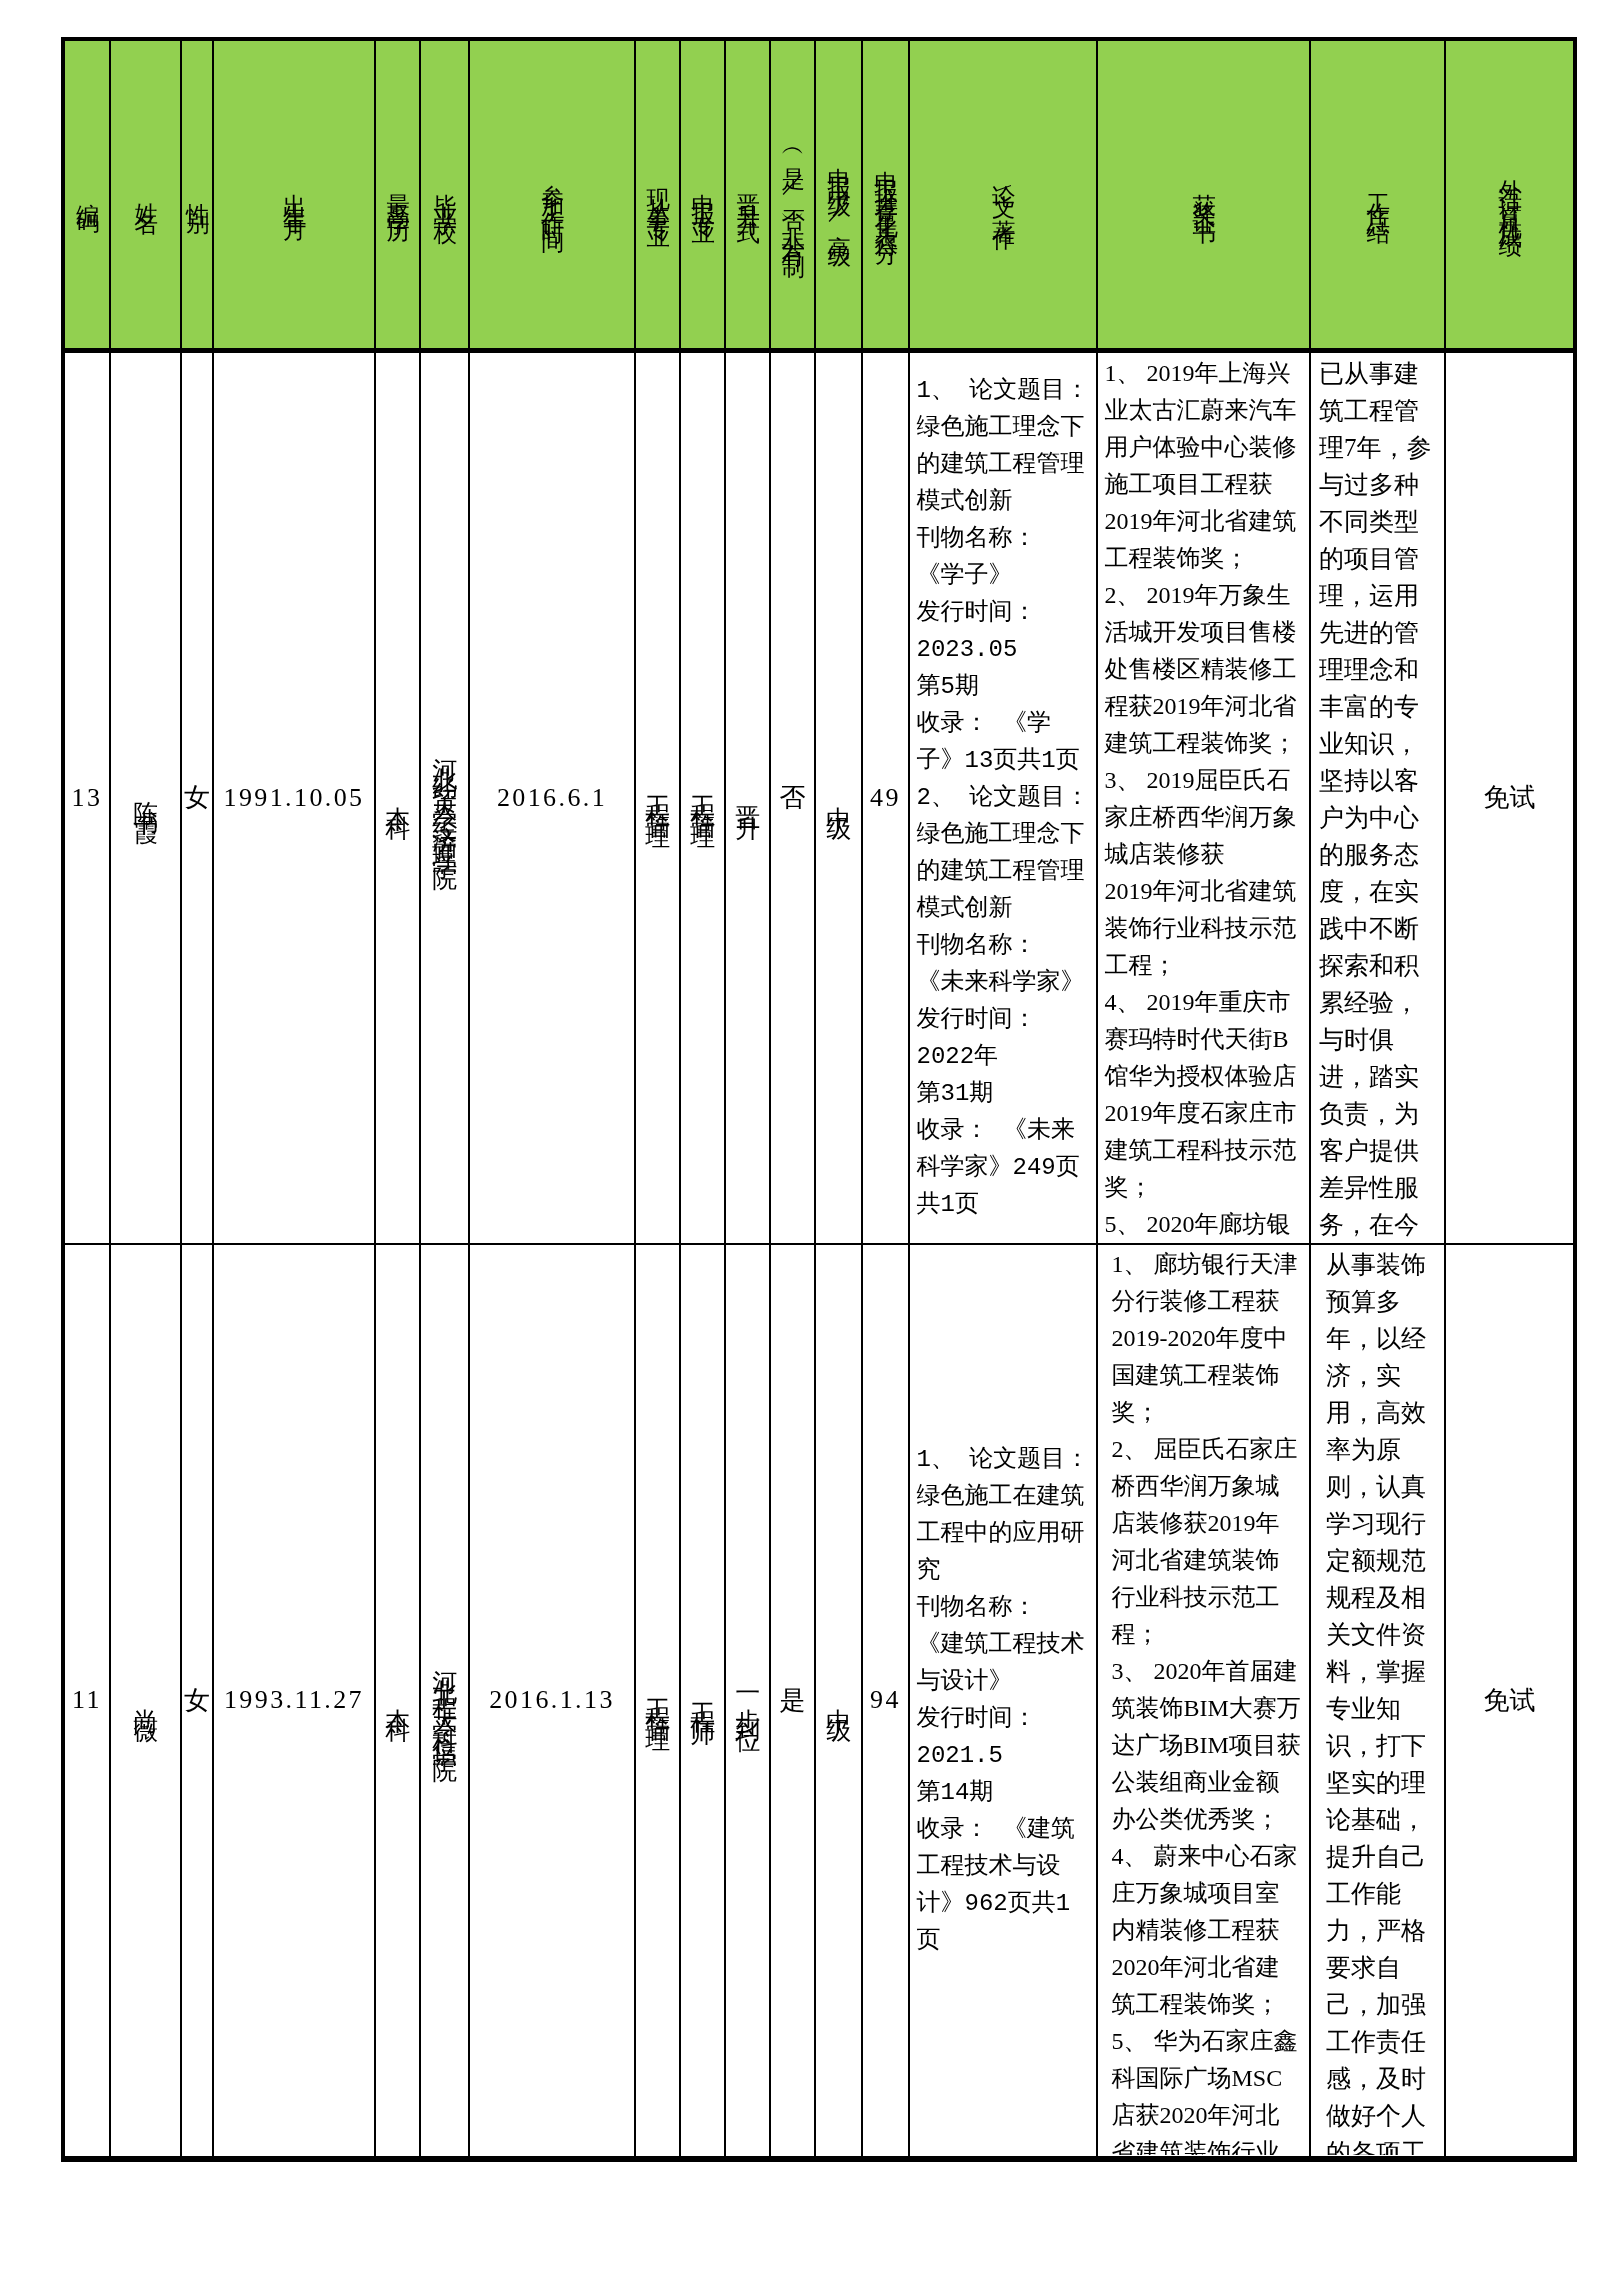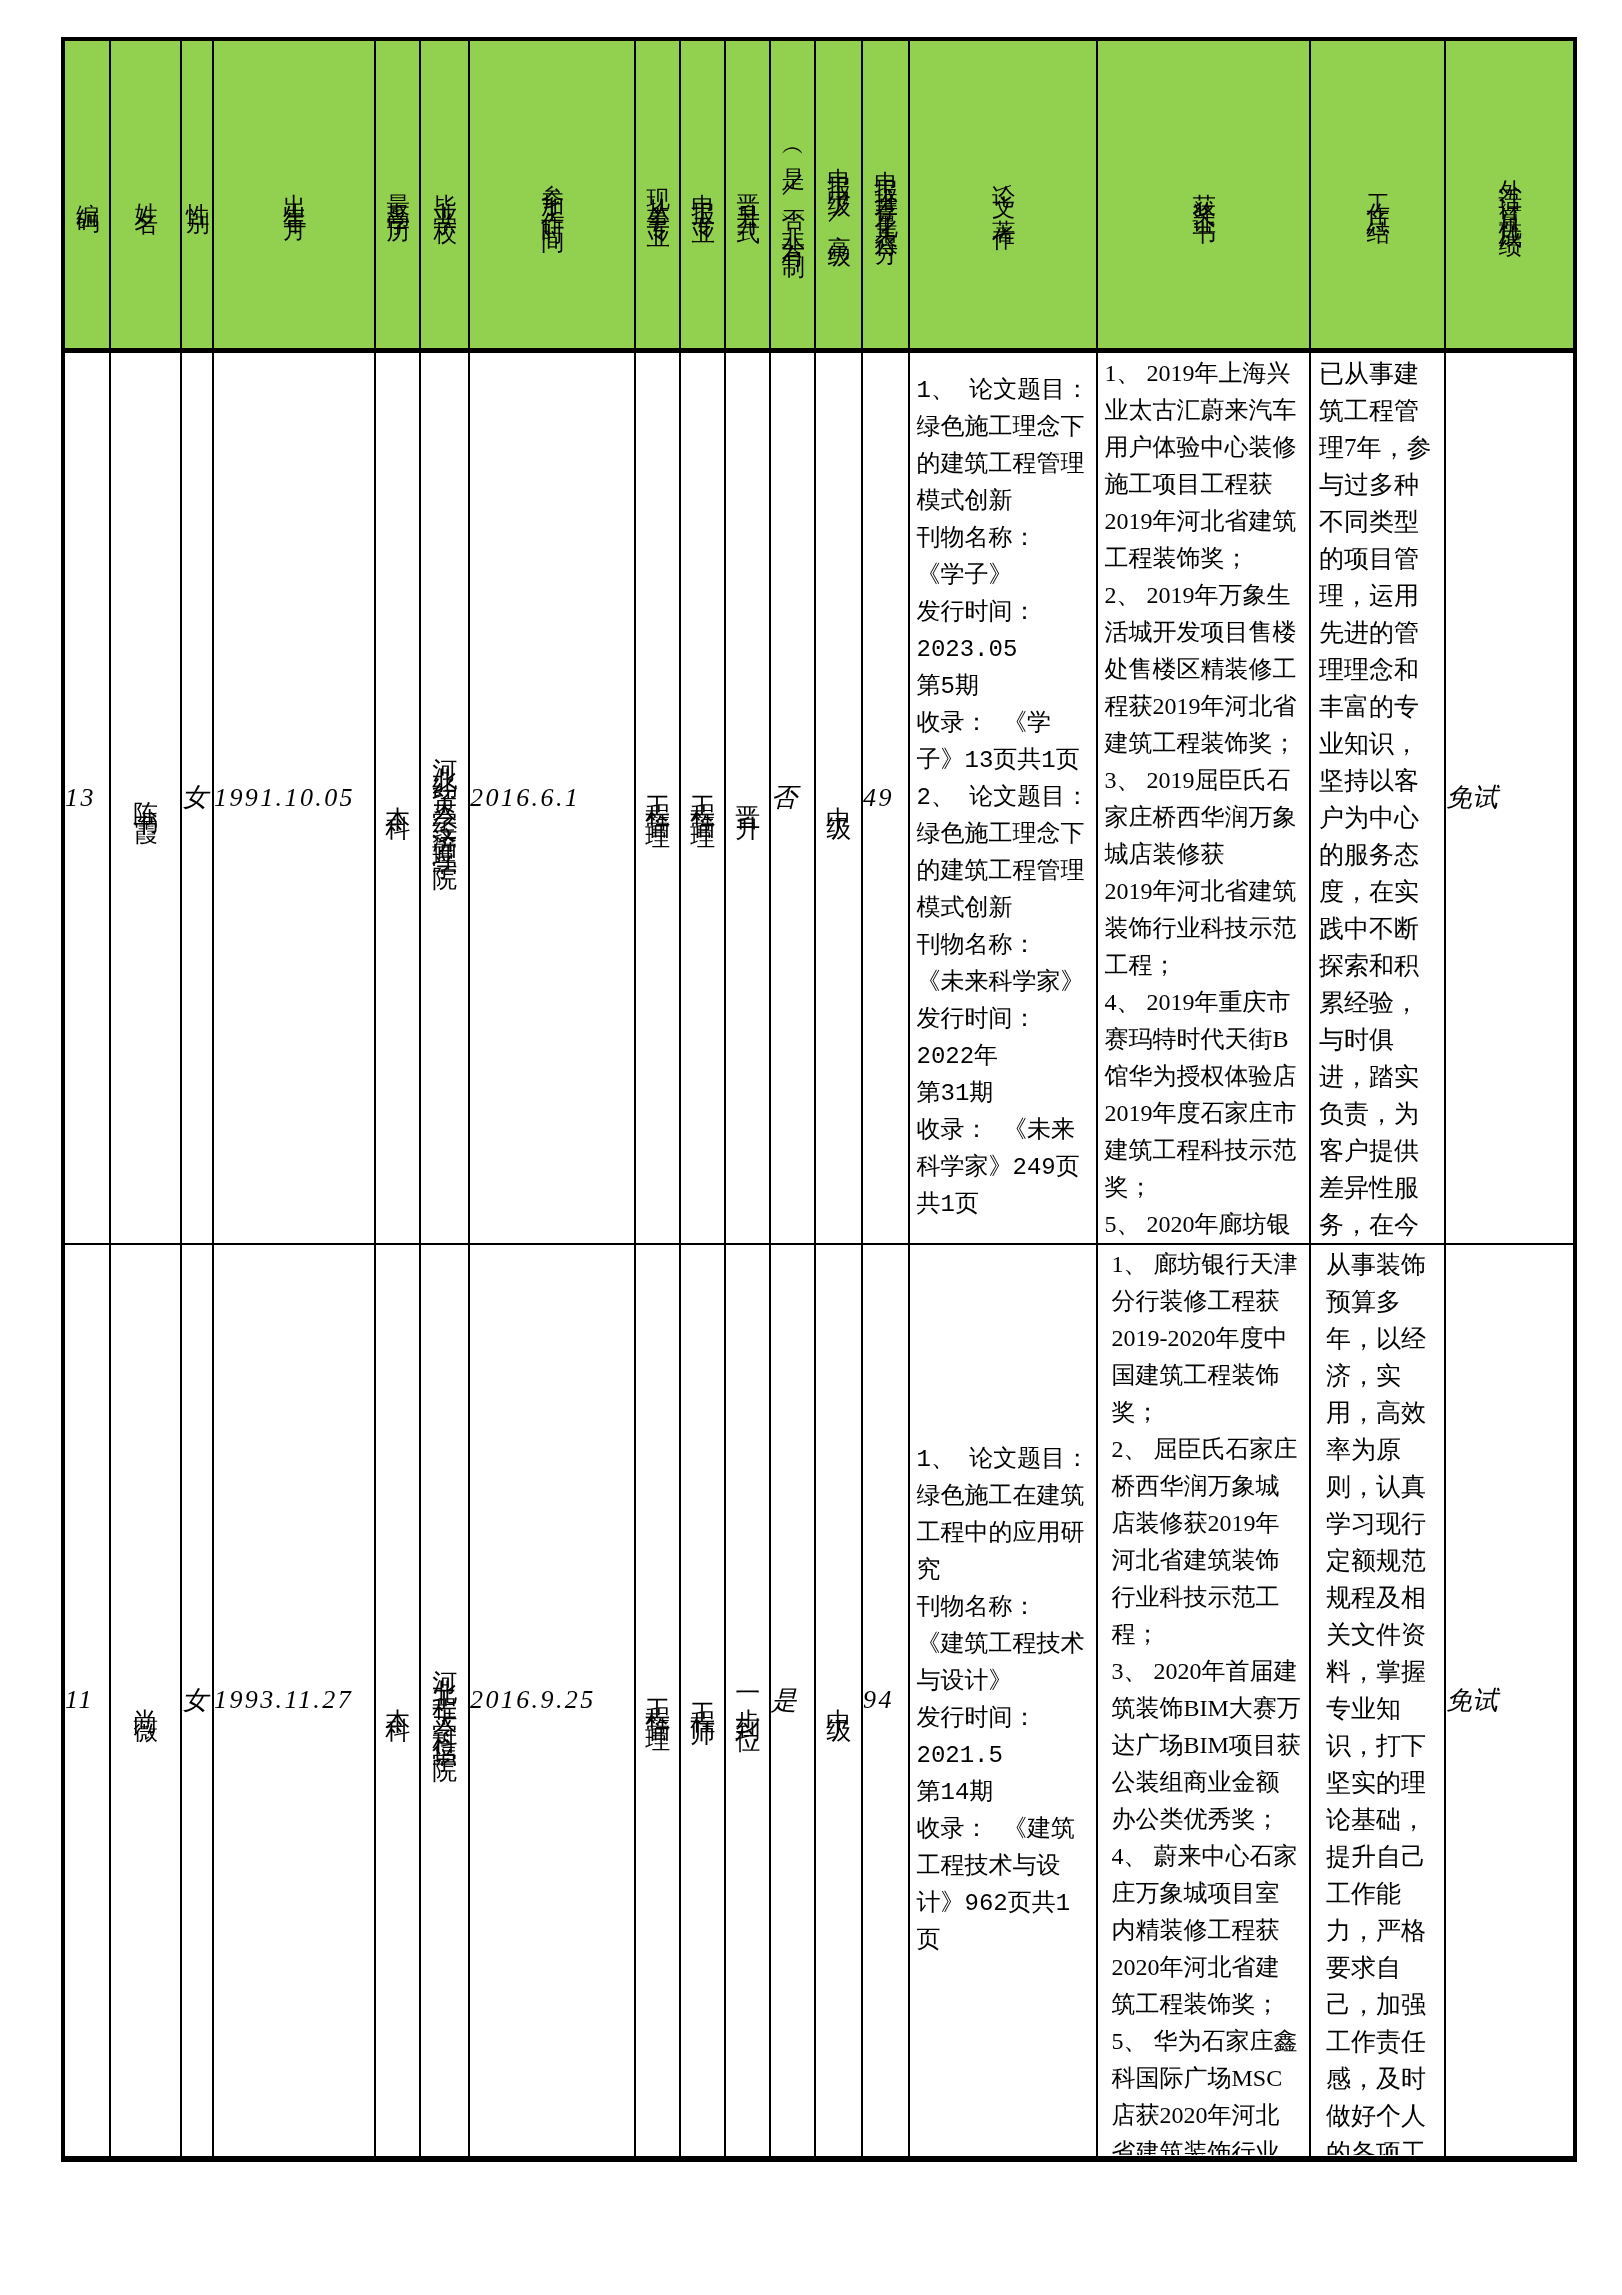--- a/index.html
+++ b/index.html
@@ -7,21 +7,21 @@
        font-family:"Liberation Serif","DejaVu Serif",serif;}
   .sheet{position:absolute;left:61px;top:37px;}
   table{border-collapse:collapse;table-layout:fixed;width:1515px;
         border:4px solid #000;border-bottom:6.5px solid #000;}
   th,td{border:2.4px solid #000;padding:0;overflow:hidden;}
   thead th{background:#92d050;height:307px;border-bottom:5.7px solid #000;
            text-align:center;vertical-align:middle;font-weight:normal;}
   .vert{writing-mode:vertical-rl;text-orientation:mixed;display:inline-block;
         font-size:23.5px;letter-spacing:9px;line-height:1.25;}
   td .vert{font-size:25px;letter-spacing:9.7px;}
-  td.center{vertical-align:middle;font-size:26px;font-style:italic;}
+  td.center{text-align:center;vertical-align:middle;font-size:26px;}
   td.num{letter-spacing:2.4px;}
   td.vcell{text-align:center;vertical-align:middle;}
   td.lt-td{vertical-align:top;}
   td.lt-mid{vertical-align:middle;font-family:Liberation Mono, monospace;}
   .clip{overflow:hidden;text-align:left;}
   .lt{font-size:24px;line-height:37px;white-space:pre-wrap;
       overflow-wrap:break-word;word-break:normal;padding:1.6px 6.5px;}
   .summary{font-size:25px;line-height:37px;white-space:pre-wrap;
       overflow-wrap:break-word;padding:1.6px 8px;}
   tr.r13 td .clip-h{height:884px;}
@@ -117,21 +117,21 @@
           </td>
       <td class="center">免试</td>
     </tr>
     <tr class="r14">
       <td class="center num">11</td>
       <td class="vcell"><span class="vert">尚薇</span></td>
       <td class="center">女</td>
       <td class="center num">1993.11.27</td>
       <td class="vcell"><span class="vert">本科</span></td>
       <td class="vcell"><span class="vert">河北工程大学科信学院</span></td>
-      <td class="center num">2016.9.25</td>
+      <td class="center num">2016.1.13</td>
       <td class="vcell"><span class="vert">工程管理</span></td>
       <td class="vcell"><span class="vert">工程师</span></td>
       <td class="vcell"><span class="vert">一步到位</span></td>
       <td class="center">是</td>
       <td class="vcell"><span class="vert">中级</span></td>
       <td class="center num">94</td>
       <td class="lt-mid">
             <div class="clip lt">1、 论文题目：
 绿色施工在建筑工程中的应用研究
 刊物名称： 《建筑工程技术与设计》

